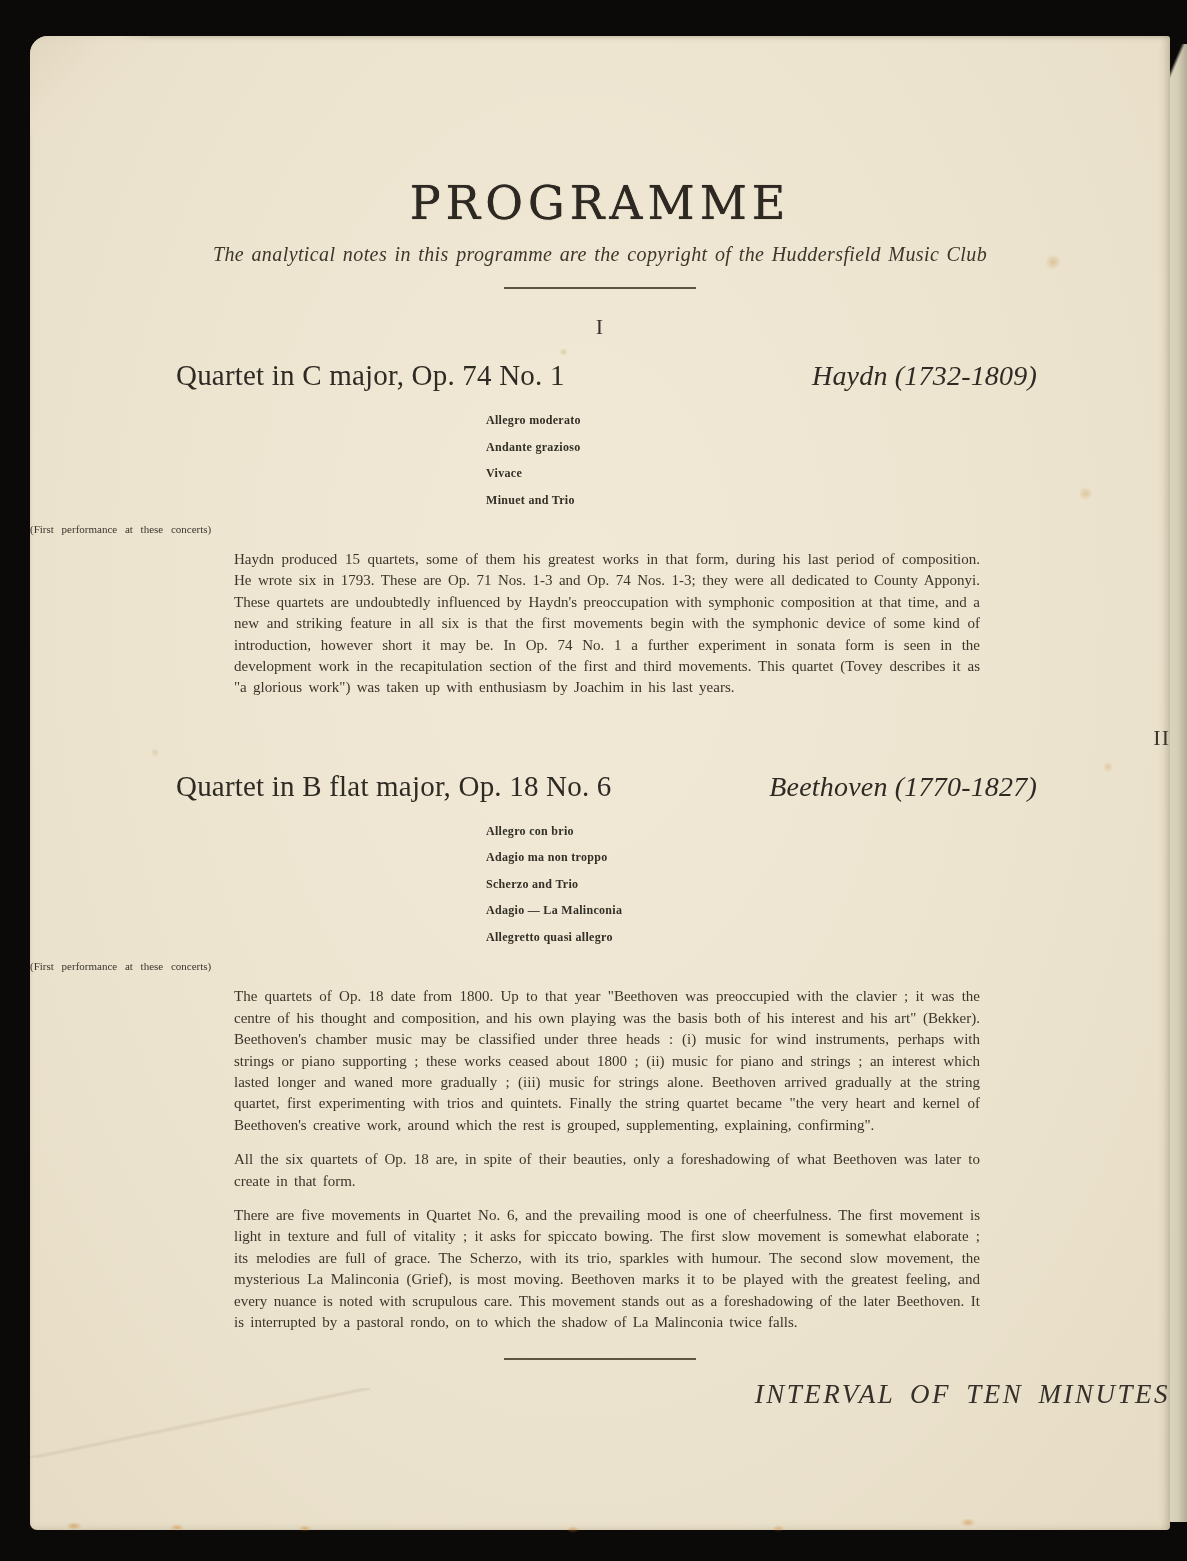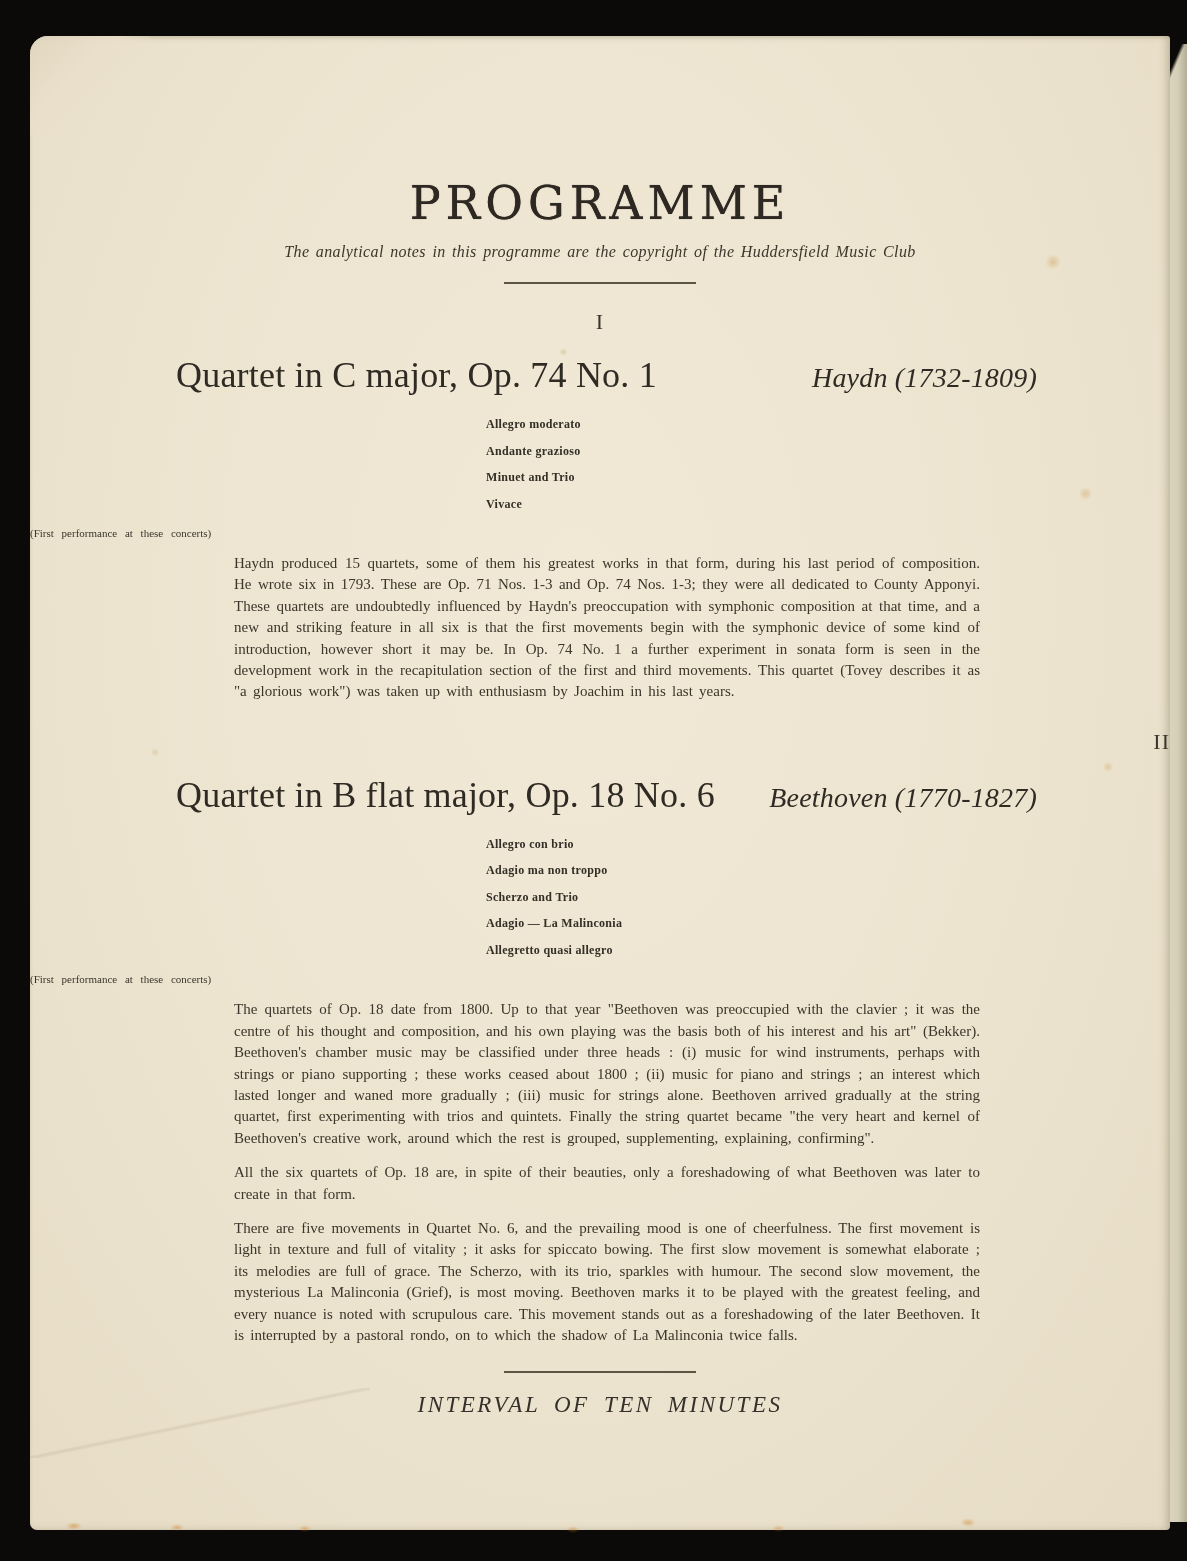--- a/index.html
+++ b/index.html
@@ -39,37 +39,37 @@
   .stain{position:absolute;border-radius:50%;pointer-events:none;}
 
   h1.title{
     margin:140px 0 0;text-align:center;
     font-family:"DejaVu Serif", serif;font-weight:normal;
     font-size:46px;letter-spacing:5px;color:#2d2922;
     text-shadow:0 0 .7px #2d2922;
   }
   .subtitle{
     margin:13px 0 0;text-align:center;
-    font-style:italic;font-size:16px;letter-spacing:.4px;word-spacing:2px;
+    font-style:italic;font-size:20px;letter-spacing:.4px;word-spacing:2px;
     color:#3c362b;
   }
   .rule{
     width:192px;border:0;border-top:2.5px solid #47412f;
     margin:21px auto 0;opacity:.88;
   }
   .numeral{
     margin-top:25px;text-align:center;
     font-size:22px;color:#3a352c;letter-spacing:1px;
   }
   .numeral.second{margin-top:26px;text-align:right;}
   .heading-row{
     display:flex;justify-content:space-between;align-items:baseline;
     margin:19px 133px 0 146px;color:#2f2b24;
   }
-  .work{font-size:36px;letter-spacing:.2px;}
+  .work{font-size:29px;letter-spacing:.2px;}
   .composer{font-size:28px;letter-spacing:.2px;font-style:italic;}
   ul.movements{
     list-style:none;margin:15px 0 0 456px;padding:0;
   }
   ul.movements li{
     font-weight:bold;font-size:12px;line-height:26.5px;
     color:#332f27;letter-spacing:.3px;
   }
   .note{
     margin:10px 0 0;text-align:left;
@@ -77,22 +77,22 @@
   }
   .paras{margin:14px 190px 0 204px;}
   .paras p{
     margin:0 0 13px;text-align:justify;
     font-size:15px;line-height:21.4px;word-spacing:2.5px;
     color:#3b352a;
   }
   .paras p:last-child{margin-bottom:0;}
   .rule.rule2{margin-top:25px;}
   .interval{
-    margin:19px 0 0;text-align:center;
-    font-style:italic;font-size:23px;letter-spacing:2.5px;word-spacing:6px;
+    margin:19px 0 0;text-align:right;
+    font-style:italic;font-size:27px;letter-spacing:2.5px;word-spacing:6px;
     color:#35302a;
   }
 </style>
 </head>
 <body>
 
 <div class="canvas">
   <div class="under-page"></div>
   <div class="corner-cut"></div>
 
@@ -120,22 +120,22 @@
     <section>
       <div class="numeral">I</div>
       <div class="heading-row">
         <span class="work">Quartet in C major, Op. 74 No. 1</span>
         <span class="composer">Haydn (1732-1809)</span>
       </div>
       <ul class="movements">
 
       <li class="movement">Allegro moderato</li>
           <li class="movement">Andante grazioso</li>
+          <li class="movement">Vivace</li>
           <li class="movement">Minuet and Trio</li>
-          <li class="movement">Vivace</li>
         </ul>
       <p class="note">(First performance at these concerts)</p>
       <div class="paras">
 
       <p>Haydn produced 15 quartets, some of them his greatest works in that form, during his last period of composition. He wrote six in 1793. These are Op. 71 Nos. 1-3 and Op. 74 Nos. 1-3; they were all dedicated to County Apponyi. These quartets are undoubtedly influenced by Haydn's preoccupation with symphonic composition at that time, and a new and striking feature in all six is that the first movements begin with the symphonic device of some kind of introduction, however short it may be. In Op. 74 No. 1 a further experiment in sonata form is seen in the development work in the recapitulation section of the first and third movements. This quartet (Tovey describes it as "a glorious work") was taken up with enthusiasm by Joachim in his last years.</p>
         </div>
     </section>
 
     <section>
       <div class="numeral second">II</div>

